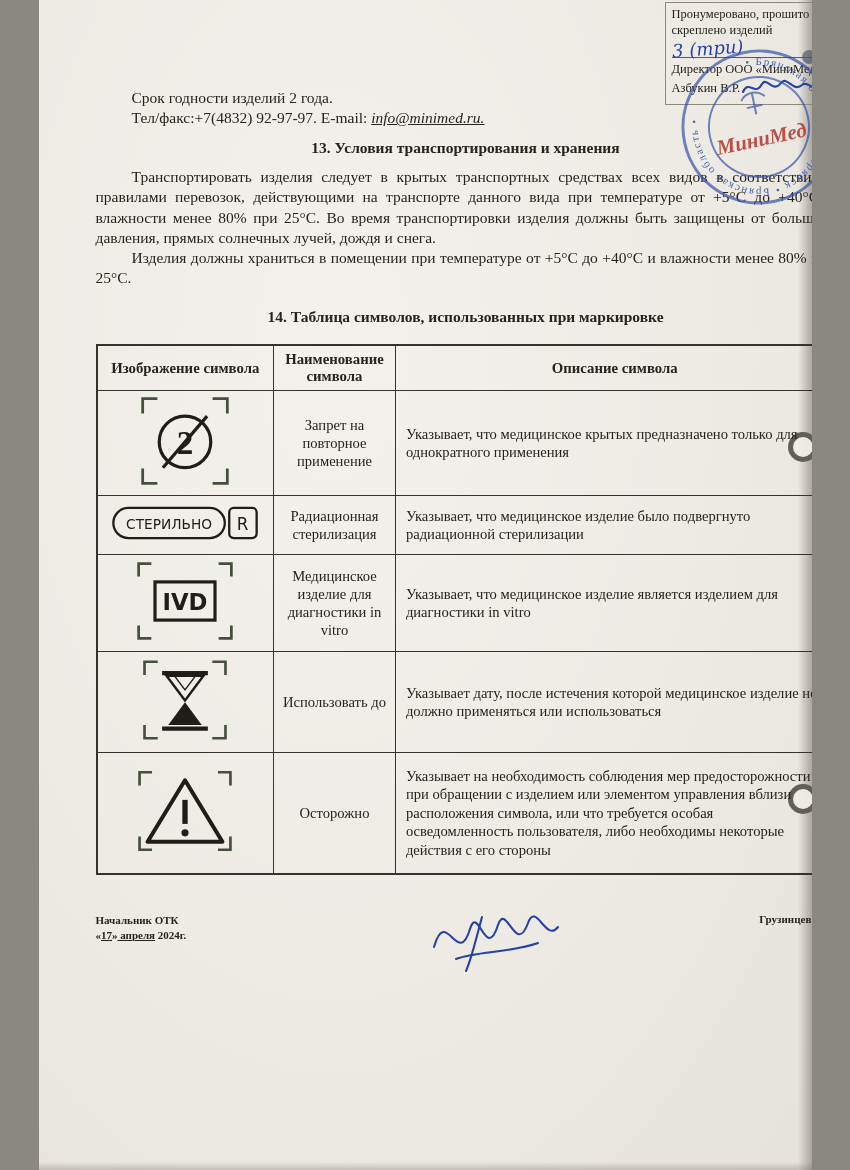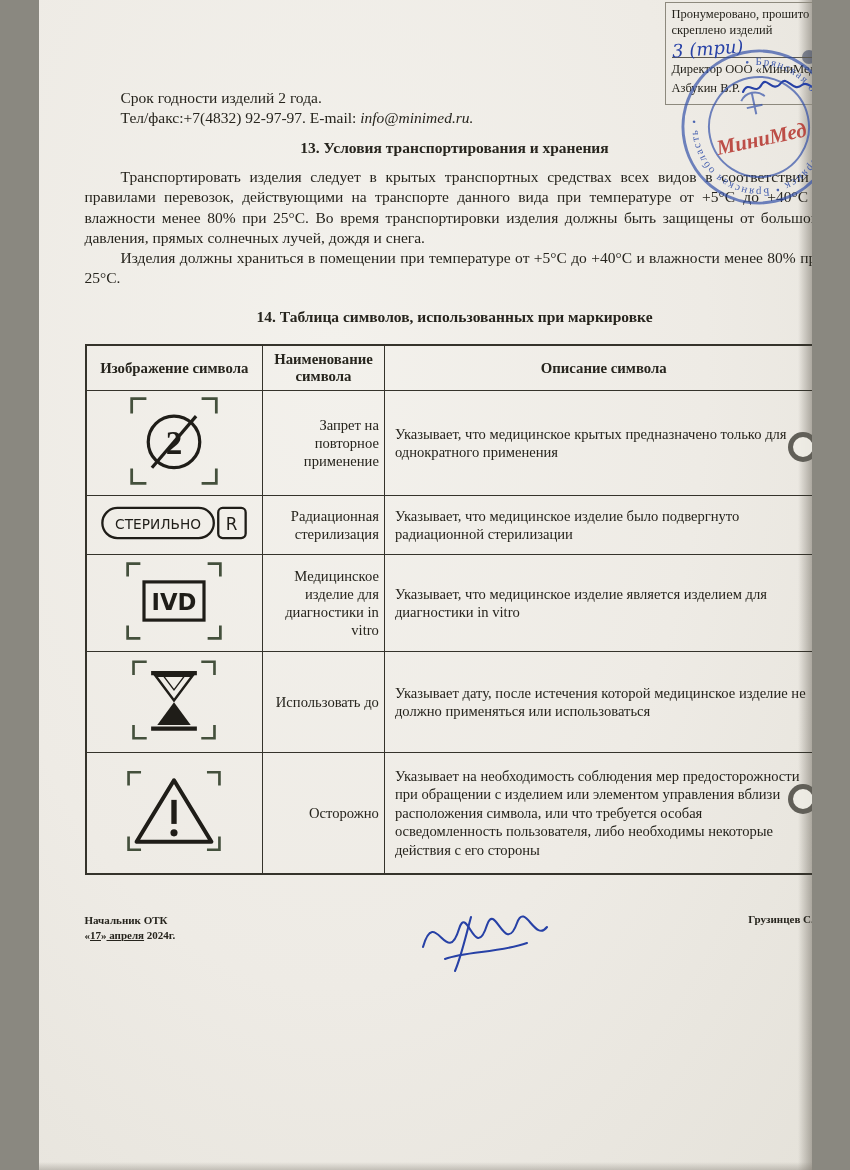--- a/index.html
+++ b/index.html
@@ -24,32 +24,32 @@
   .stampbox .fillrow{display:flex;align-items:flex-end;gap:5px;margin:2px 0 3px;}
   .fill-line{flex:1;border-bottom:1px solid #5c594f;display:flex;align-items:flex-end;}
   .hand{color:#2741a6;font-style:italic;font-family:"DejaVu Serif",serif;}
   .hand.big{font-size:18px;display:inline-block;transform:rotate(-4deg);line-height:.9;}
   .signer-row{display:flex;align-items:center;gap:0;}
 
   .roundstamp{position:absolute;left:634px;top:46px;width:172px;height:162px;z-index:5;
     transform:rotate(-12deg);opacity:.85;pointer-events:none;}
 
   
-  .content{position:absolute;left:46px;top:88px;width:740px;z-index:1;}
+  .content{position:absolute;left:57px;top:88px;width:740px;z-index:1;}
   .content p{margin:0;font-size:15.5px;line-height:1.3;text-align:justify;}
   .indent{text-indent:36px;}
-  .email-link{font-style:italic;}
+  .email-link{text-decoration:underline;font-style:italic;}
   h3.sec{text-align:center;font-size:15.5px;margin:11px 0 10px;font-weight:bold;}
   h3.sec14{margin:20px 0 6px;}
 
   table.symtable{width:100%;border-collapse:collapse;border:2px solid #35332b;margin-top:18px;}
   .symtable th,.symtable td{border:1.8px solid #35332b;}
   .symtable th{padding:3px 4px;font-size:14.8px;text-align:center;vertical-align:middle;height:38px;}
   .symcell{text-align:center;vertical-align:middle;padding:4px;}
-  .namecell{text-align:right;vertical-align:middle;font-size:14.6px;padding:4px 5px;line-height:1.25;}
+  .namecell{text-align:center;vertical-align:middle;font-size:14.6px;padding:4px 5px;line-height:1.25;}
   .desccell{font-size:14.6px;padding:4px 10px;vertical-align:middle;line-height:1.27;text-align:left;}
   tr.r1 td{height:86px} tr.r2 td{height:46px} tr.r3 td{height:88px}
   tr.r4 td{height:92px} tr.r5 td{height:112px}
 
   .footer{margin-top:38px;display:flex;align-items:flex-start;font-weight:bold;font-size:11px;}
   .footer .left{width:230px;line-height:1.35;}
   .footer .mid{flex:1;display:flex;justify-content:center;margin-top:-14px;}
   .footer .right{width:170px;text-align:right;}
   .u{text-decoration:underline;}
   .sig-stroke{stroke:#2741a6;fill:none;stroke-width:2.1;stroke-linecap:round;}

